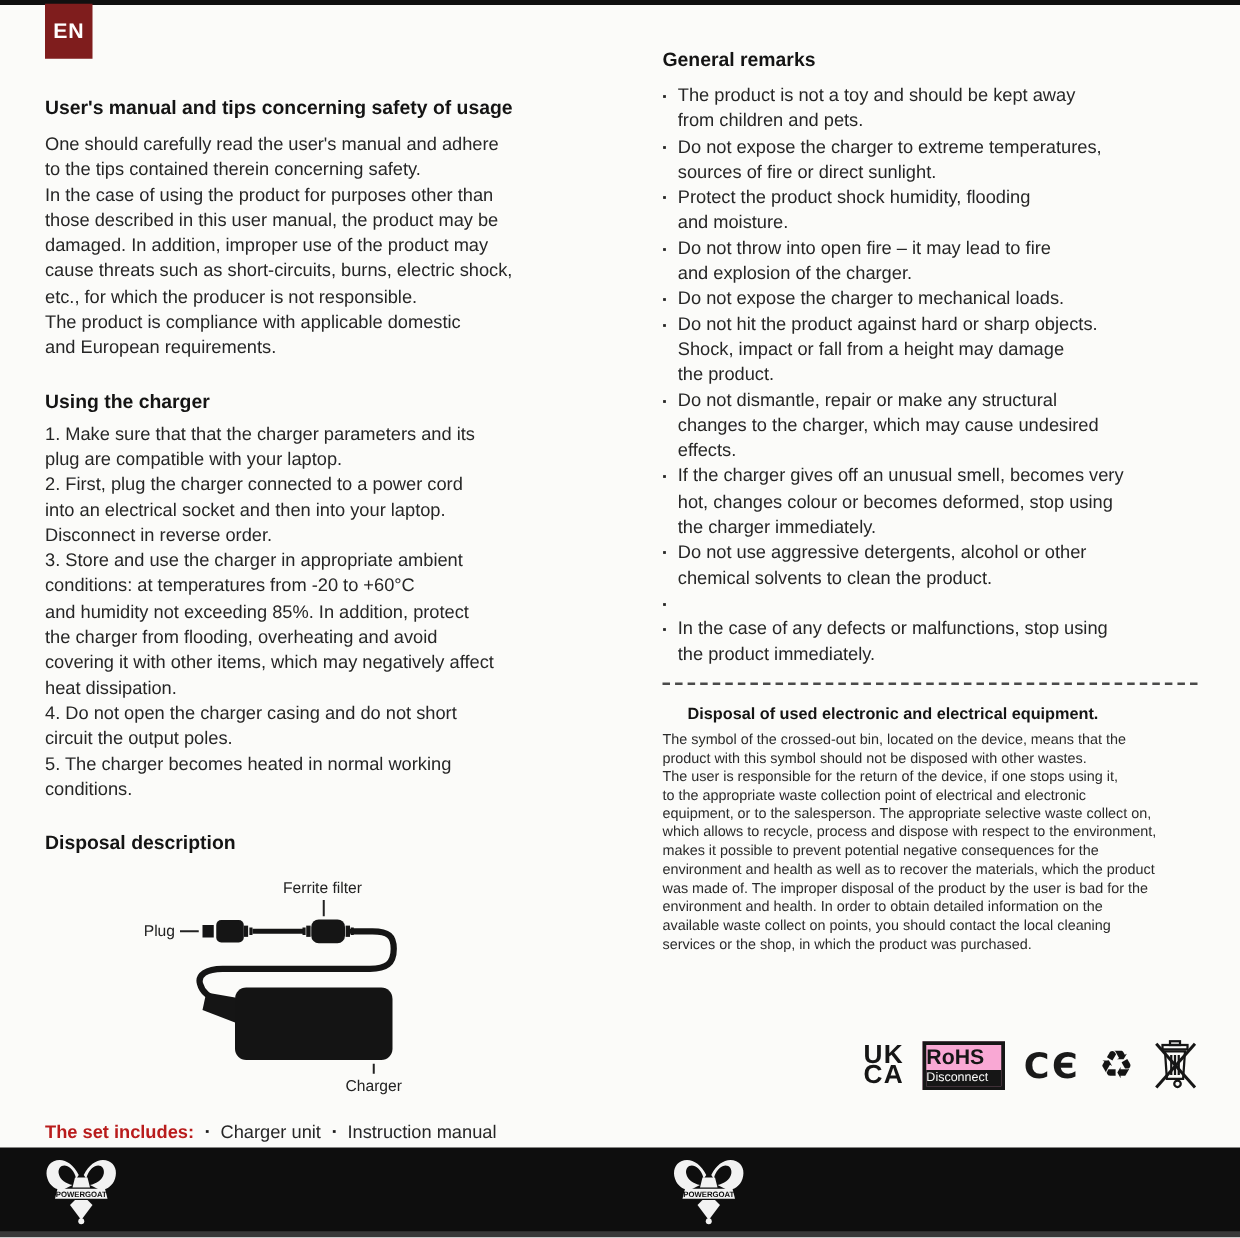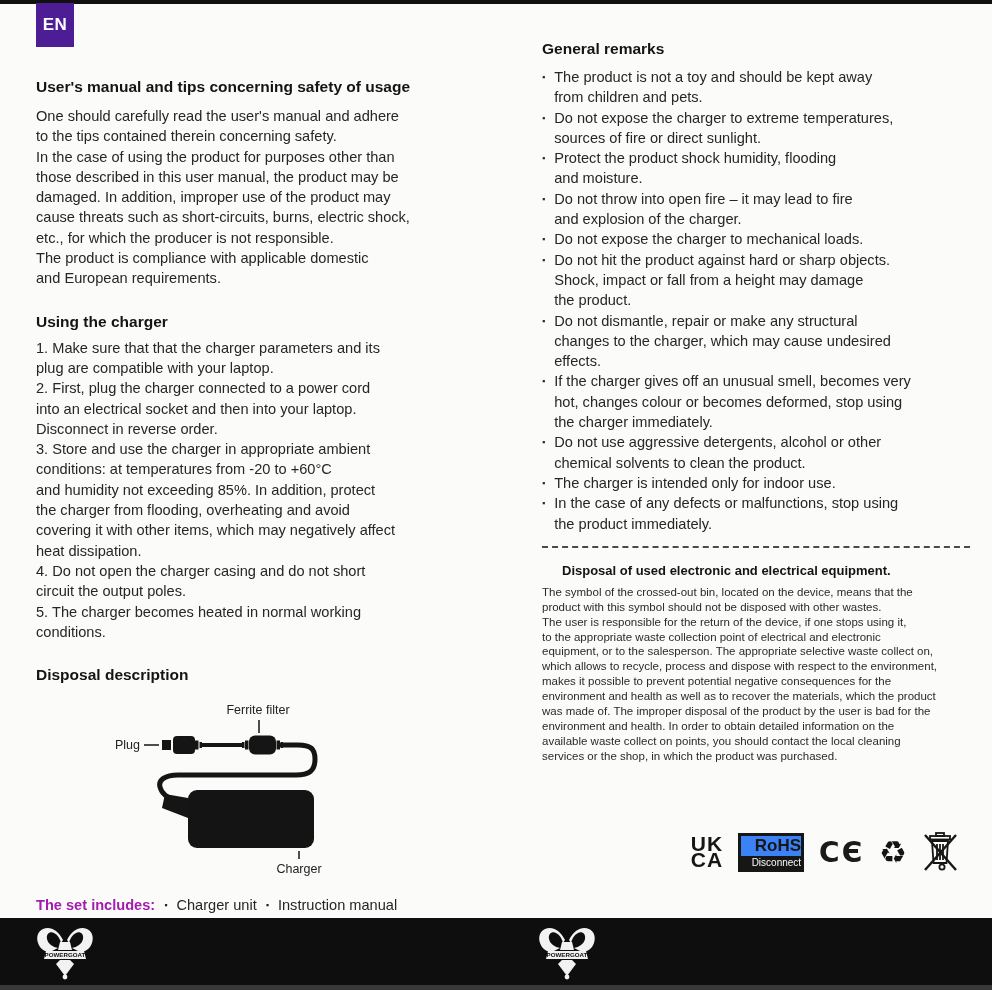--- a/index.html
+++ b/index.html
@@ -3,48 +3,48 @@
 <meta charset="utf-8">
 <style>
   html,body{margin:0;padding:0;background:#ffffff;}
   .page{
     position:relative; width:992px; height:990px; overflow:hidden;
     background:#fbfbf9; color:#232323;
     font-family:"Liberation Sans","DejaVu Sans",sans-serif;
   }
   .top-strip{position:absolute;left:0;top:0;width:992px;height:4px;background:#101010;}
   .en-badge{
-    position:absolute;left:36px;top:3px;width:38px;height:44px;background:#4c1d95;
+    position:absolute;left:36px;top:3px;width:38px;height:44px;background:#7f1d1d;
     color:#ffffff;display:flex;align-items:center;justify-content:center;
     font-weight:bold;font-size:17px;letter-spacing:.5px;
   }
   .col-left{position:absolute;left:36px;top:78px;width:466px;}
-  .col-right{position:absolute;left:530px;top:40px;width:432px;margin-left:12px;}
+  .col-right{position:absolute;left:530px;top:40px;width:432px;}
   h2{margin:0;font-size:15.5px;line-height:17px;color:#141414;font-weight:bold;}
   .body-text{
     margin:11px 0 0 0;font-size:14.6px;line-height:20.3px;white-space:pre-line;color:#262626;
   }
   .mt-sec{margin-top:24px;}
   .diagram{margin-top:12px;text-align:right;}
   .includes-line{margin:16px 0 0 0;font-size:14.6px;color:#262626;display:flex;align-items:baseline;gap:9px;}
-  .includes-line b{color:#a21caf;}
+  .includes-line b{color:#b91c1c;}
   .sq{font-size:9px;position:relative;top:-2px;color:#1c1c1c;}
   .bullets{list-style:none;margin:10px 0 0 0;padding:0;}
   .bullets li{display:flex;gap:9px;font-size:14.6px;line-height:20.3px;color:#262626;}
   .bullets .b{font-size:9px;line-height:20.3px;flex:0 0 auto;}
   .bullets .t{white-space:pre-line;}
   .dashed-sep{margin-top:12px;border-top:2px dashed #4a4a4a;width:428px;height:0;}
   .disposal-h{margin:15px 0 0 0;font-size:13px;line-height:15px;font-weight:bold;color:#141414;padding-left:20px;}
   .disposal-body{margin:7px 0 0 0;font-size:11.5px;line-height:14.9px;white-space:pre-line;color:#2a2a2a;}
   .marks{
     position:absolute;left:530px;top:826px;width:430px;height:52px;
     display:flex;justify-content:flex-end;align-items:center;gap:15px;
   }
   .ukca{font-weight:bold;font-size:21px;line-height:16px;letter-spacing:1px;color:#161616;text-align:center;}
-  .rohs{border:3px solid #161616;width:60px;text-align:right;background:#3b82f6;}
+  .rohs{border:3px solid #161616;width:60px;text-align:left;background:#f9a8d4;}
   .rohs-top{font-weight:bold;font-size:17px;line-height:20px;color:#161616;}
   .rohs-bottom{background:#161616;color:#fbfbf9;font-size:10px;line-height:13px;}
   .ce{font-weight:bold;font-size:28px;color:#1a1a1a;letter-spacing:2px;font-family:"DejaVu Sans",sans-serif;}
   .recycle{font-size:31px;color:#141414;line-height:31px;font-family:"DejaVu Sans",sans-serif;}
   .footer-bar{position:absolute;left:0;top:918px;width:992px;height:72px;background:#0e0e0e;}
   .footer-bar .edge{position:absolute;left:0;bottom:0;width:100%;height:5px;background:#383838;}
   .logo{position:absolute;top:6px;}
   .logo-1{left:36px;}
   .logo-2{left:538px;}
   svg text{font-family:"Liberation Sans","DejaVu Sans",sans-serif;}
@@ -178,21 +178,20 @@
 hot, changes colour or becomes deformed, stop using
 the charger immediately.</span>
         </li>
       <li>
           <span class="b">▪</span>
           <span class="t">Do not use aggressive detergents, alcohol or other
 chemical solvents to clean the product.</span>
         </li>
       <li>
           <span class="b">▪</span>
-          <span class="t">The charger is intended only for indoor use.</span>
         </li>
       <li>
           <span class="b">▪</span>
           <span class="t">In the case of any defects or malfunctions, stop using
 the product immediately.</span>
         </li>
     </ul>
 
     <div class="dashed-sep"></div>
 

